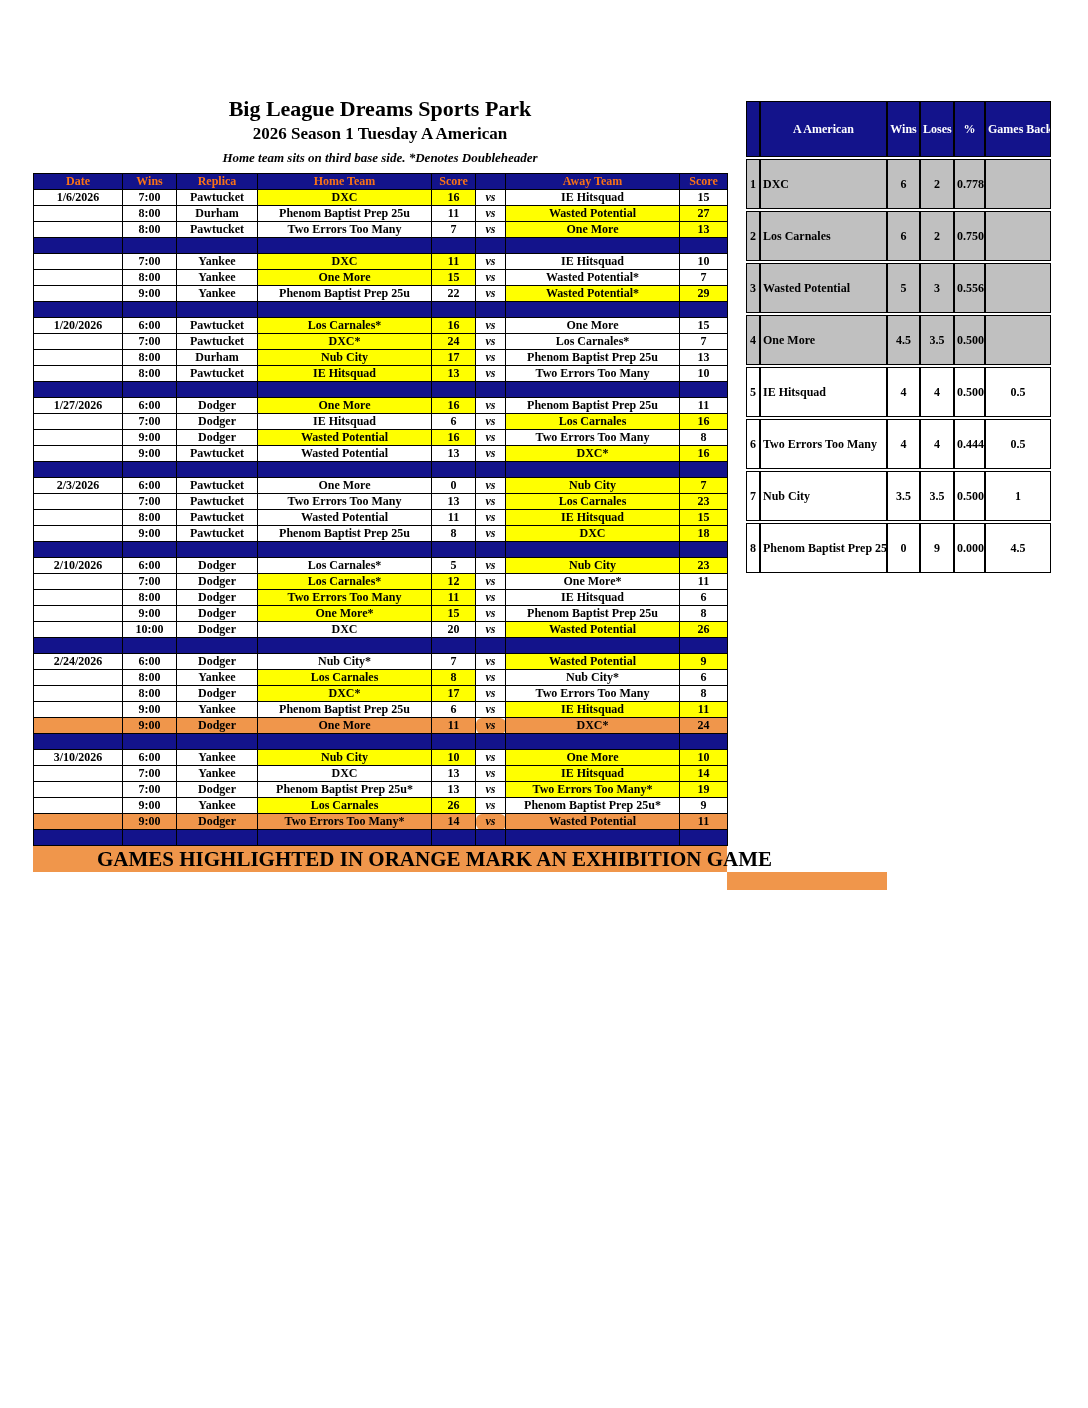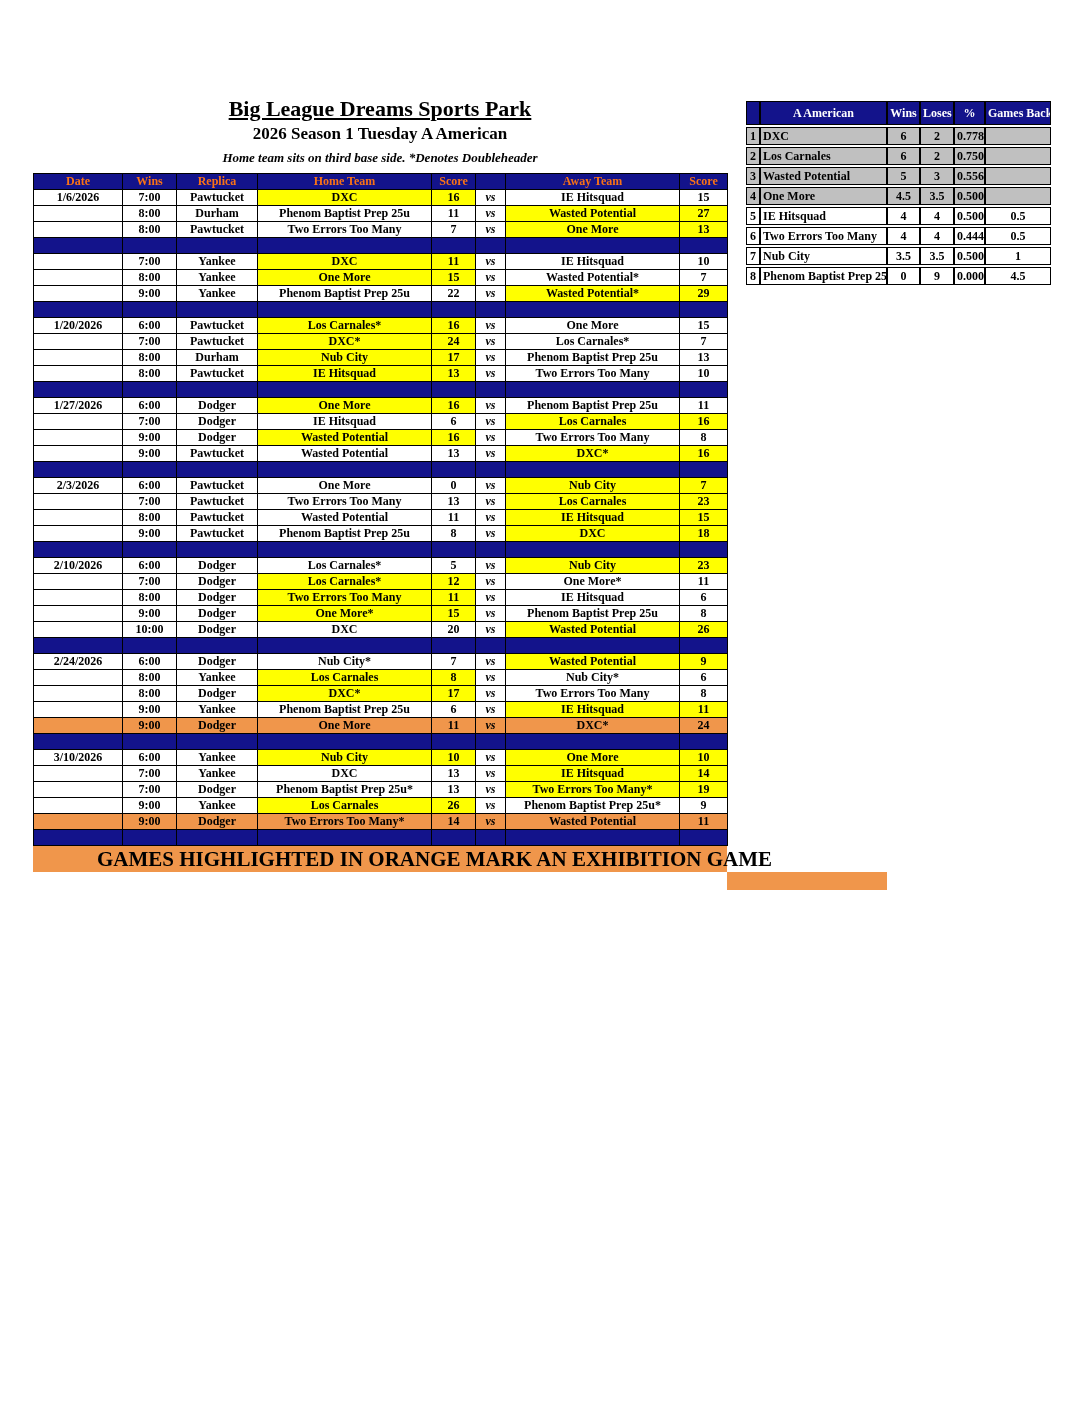--- a/index.html
+++ b/index.html
@@ -2,51 +2,51 @@
 <html style="--navy: #13138B; --yellow: #FFFF00; --orange: #F0964B; --gray: #C0C0C0;"><head>
 <meta charset="utf-8">
 <style>
   html,body{margin:0;padding:0;}
   body{
     width:1088px;height:1408px;position:relative;background:#ffffff;
     font-family:"Liberation Serif", serif;color:#000;
   }
   
   .header-block{position:absolute;left:33px;top:96px;width:694px;text-align:center;}
-  .title{font-size:22px;font-weight:bold;line-height:1.15;text-decoration:underline;}
+  .title{font-size:22px;font-weight:bold;line-height:1.15;}
   .subtitle{font-size:17px;font-weight:bold;margin-top:3px;}
   .note{font-size:13px;font-weight:bold;font-style:italic;margin-top:6px;}
 
   
   #schedule-wrap{position:absolute;left:33px;top:173px;width:694px;}
   table.schedule{border-collapse:collapse;table-layout:fixed;width:694px;}
   table.schedule td,table.schedule th{
     border:1px solid #000;height:15px;padding:0;
     font-size:12px;font-weight:bold;text-align:center;
     white-space:nowrap;overflow:hidden;line-height:15px;
   }
   table.schedule th{background:var(--navy);color:#f97316;}
   tr.sep td{background:var(--navy);}
   td.yellow{background:var(--yellow);}
   tr.orange td{background:var(--orange) !important;}
-  td.vs{font-style:italic;font-size:11px;}
+  td.vs{font-style:italic;font-size:11px;border-radius:6px;}
 
   
   .banner{position:relative;width:694px;height:26px;background:var(--orange);}
   .banner-text{
     position:absolute;left:64px;top:1px;font-size:21px;font-weight:bold;
     white-space:nowrap;color:#000;
   }
   .extra-orange{position:relative;left:694px;width:160px;height:18px;background:var(--orange);}
 
   
   #standings{position:absolute;left:746px;top:99px;}
   table.standings{border-collapse:separate;border-spacing:0 2px;table-layout:fixed;width:305px;}
   table.standings th,table.standings td{
-    border:1px solid #000;padding:0 2px;height:16px;
+    border:1px solid #000;padding:16px 2px;height:16px;
     font-size:12px;font-weight:bold;text-align:center;
     white-space:nowrap;overflow:hidden;line-height:16px;
   }
   table.standings th{background:var(--navy);color:#fff;height:22px;}
   table.standings td{background:#fff;}
   table.standings td.team{text-align:left;}
   table.standings tr.gray td{background:var(--gray);}
 </style>
 </head>
 <body>

